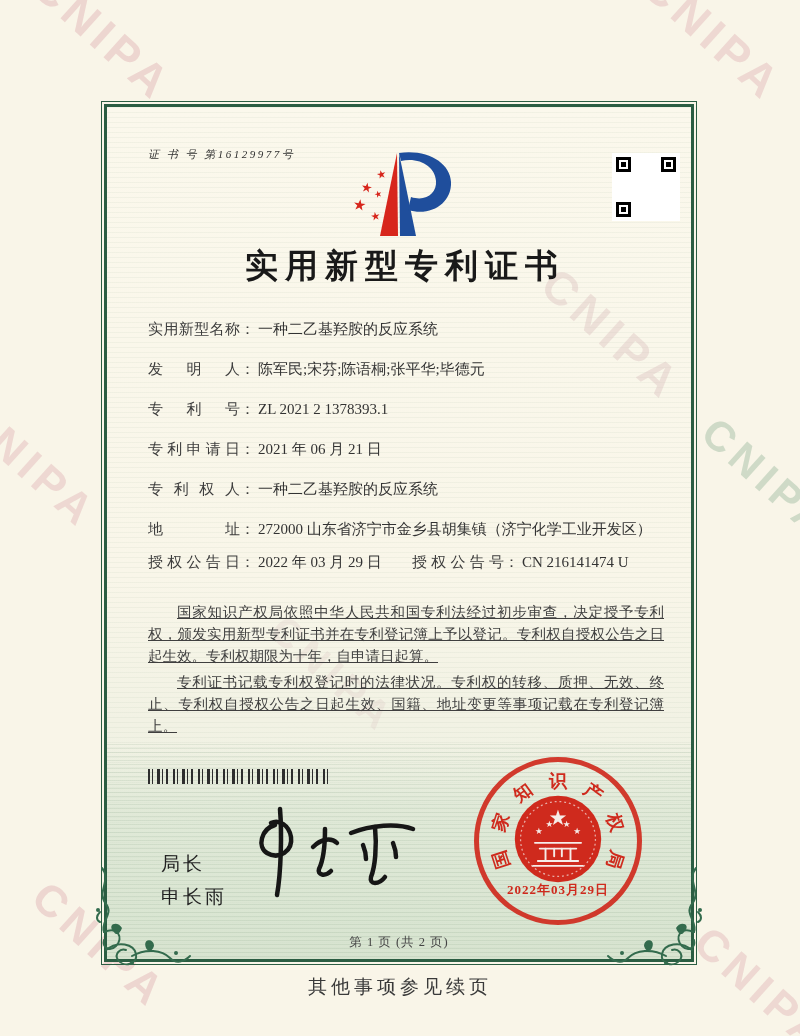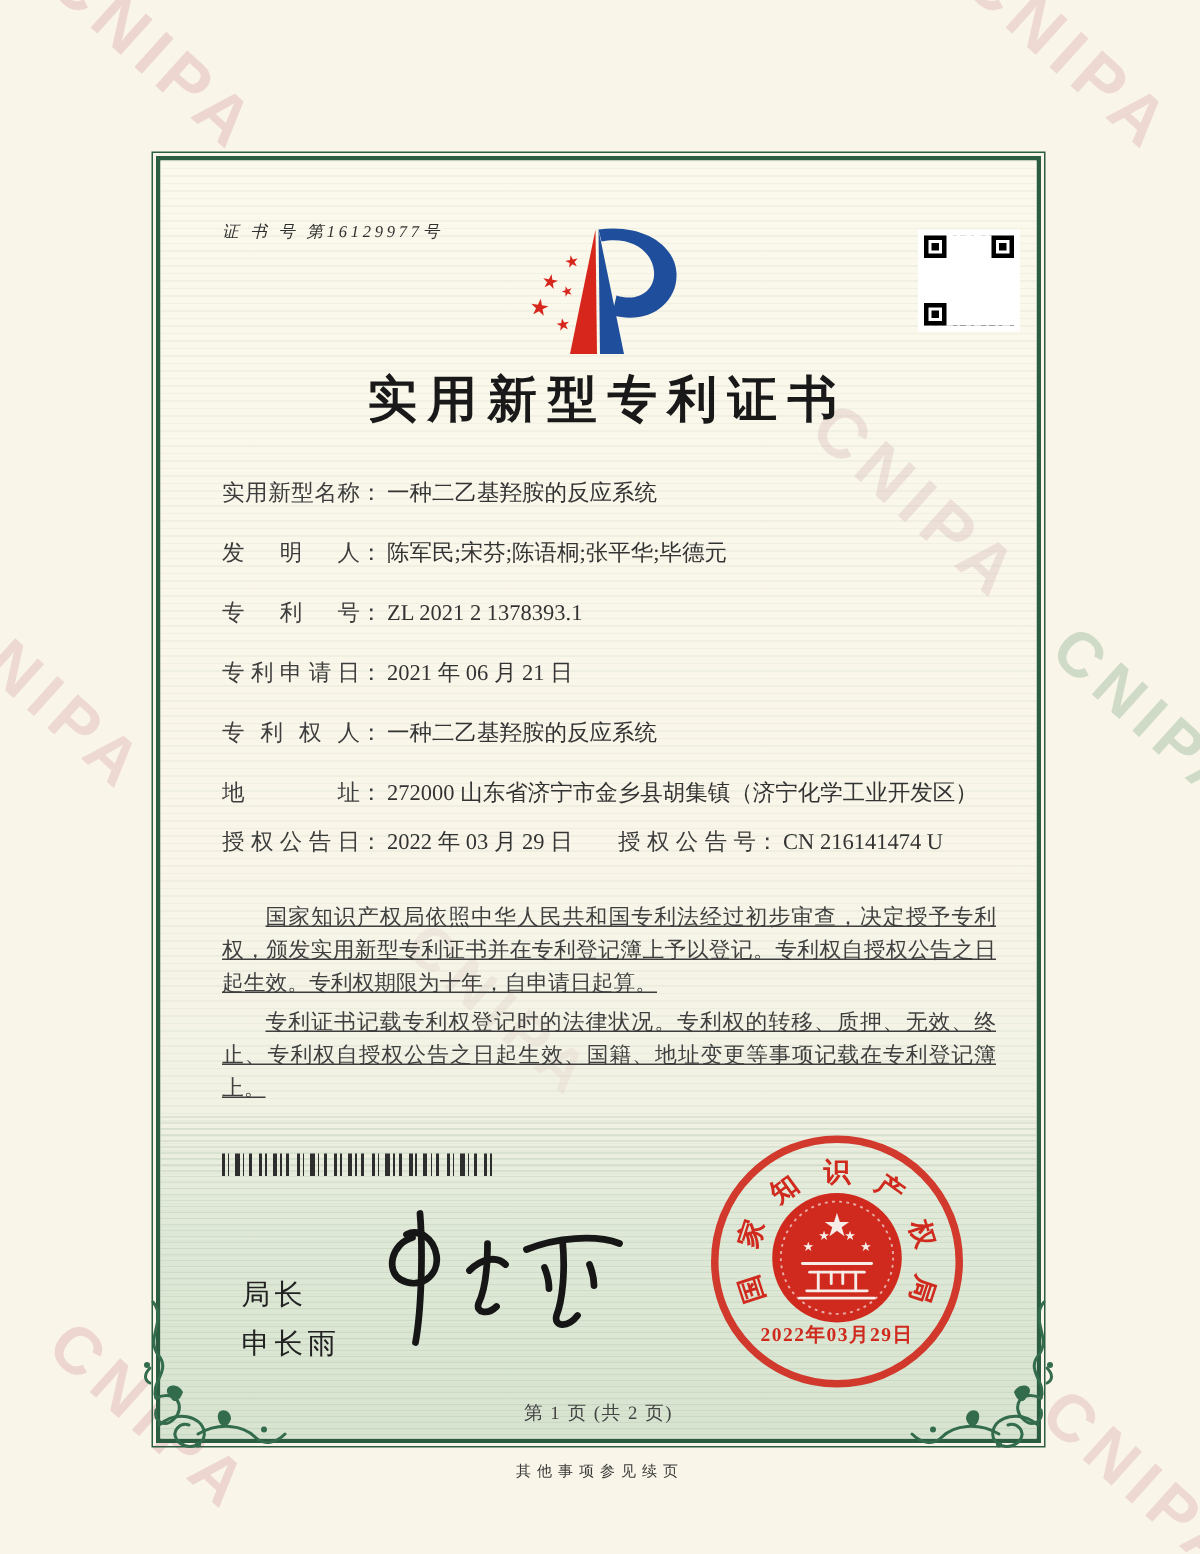--- a/index.html
+++ b/index.html
@@ -81,21 +81,21 @@
   .seal-ring{position:absolute;inset:0;border:5px solid rgba(207,42,29,.92);border-radius:50%;}
   .seal-chars span{position:absolute;left:50%;top:50%;font-size:18px;font-weight:700;color:#cf2a1d;
       font-family:"Liberation Serif",serif;}
   .emblem{position:absolute;left:50%;top:50%;transform:translate(-50%,-50%);}
   .seal-date{position:absolute;left:0;right:0;top:124px;text-align:center;font-size:13px;font-weight:700;
       color:#cf2a1d;letter-spacing:1px;white-space:nowrap;}
 
   .page-info{position:absolute;left:0;right:0;top:827px;text-align:center;font-size:12.5px;
       letter-spacing:1px;color:#444;}
 
-  .footer-note{position:absolute;left:0;right:0;top:974px;text-align:center;font-size:10px;
+  .footer-note{position:absolute;left:0;right:0;top:974px;text-align:center;font-size:19px;
       letter-spacing:4px;color:#3a3a3a;z-index:2;}
 
   .flourish{position:absolute;width:110px;height:110px;z-index:4;}
   .fl-bl{left:88px;top:862px;}
   .fl-br{left:600px;top:862px;transform:scaleX(-1);}
 </style>
 </head>
 <body>
 
 <div class="page">

